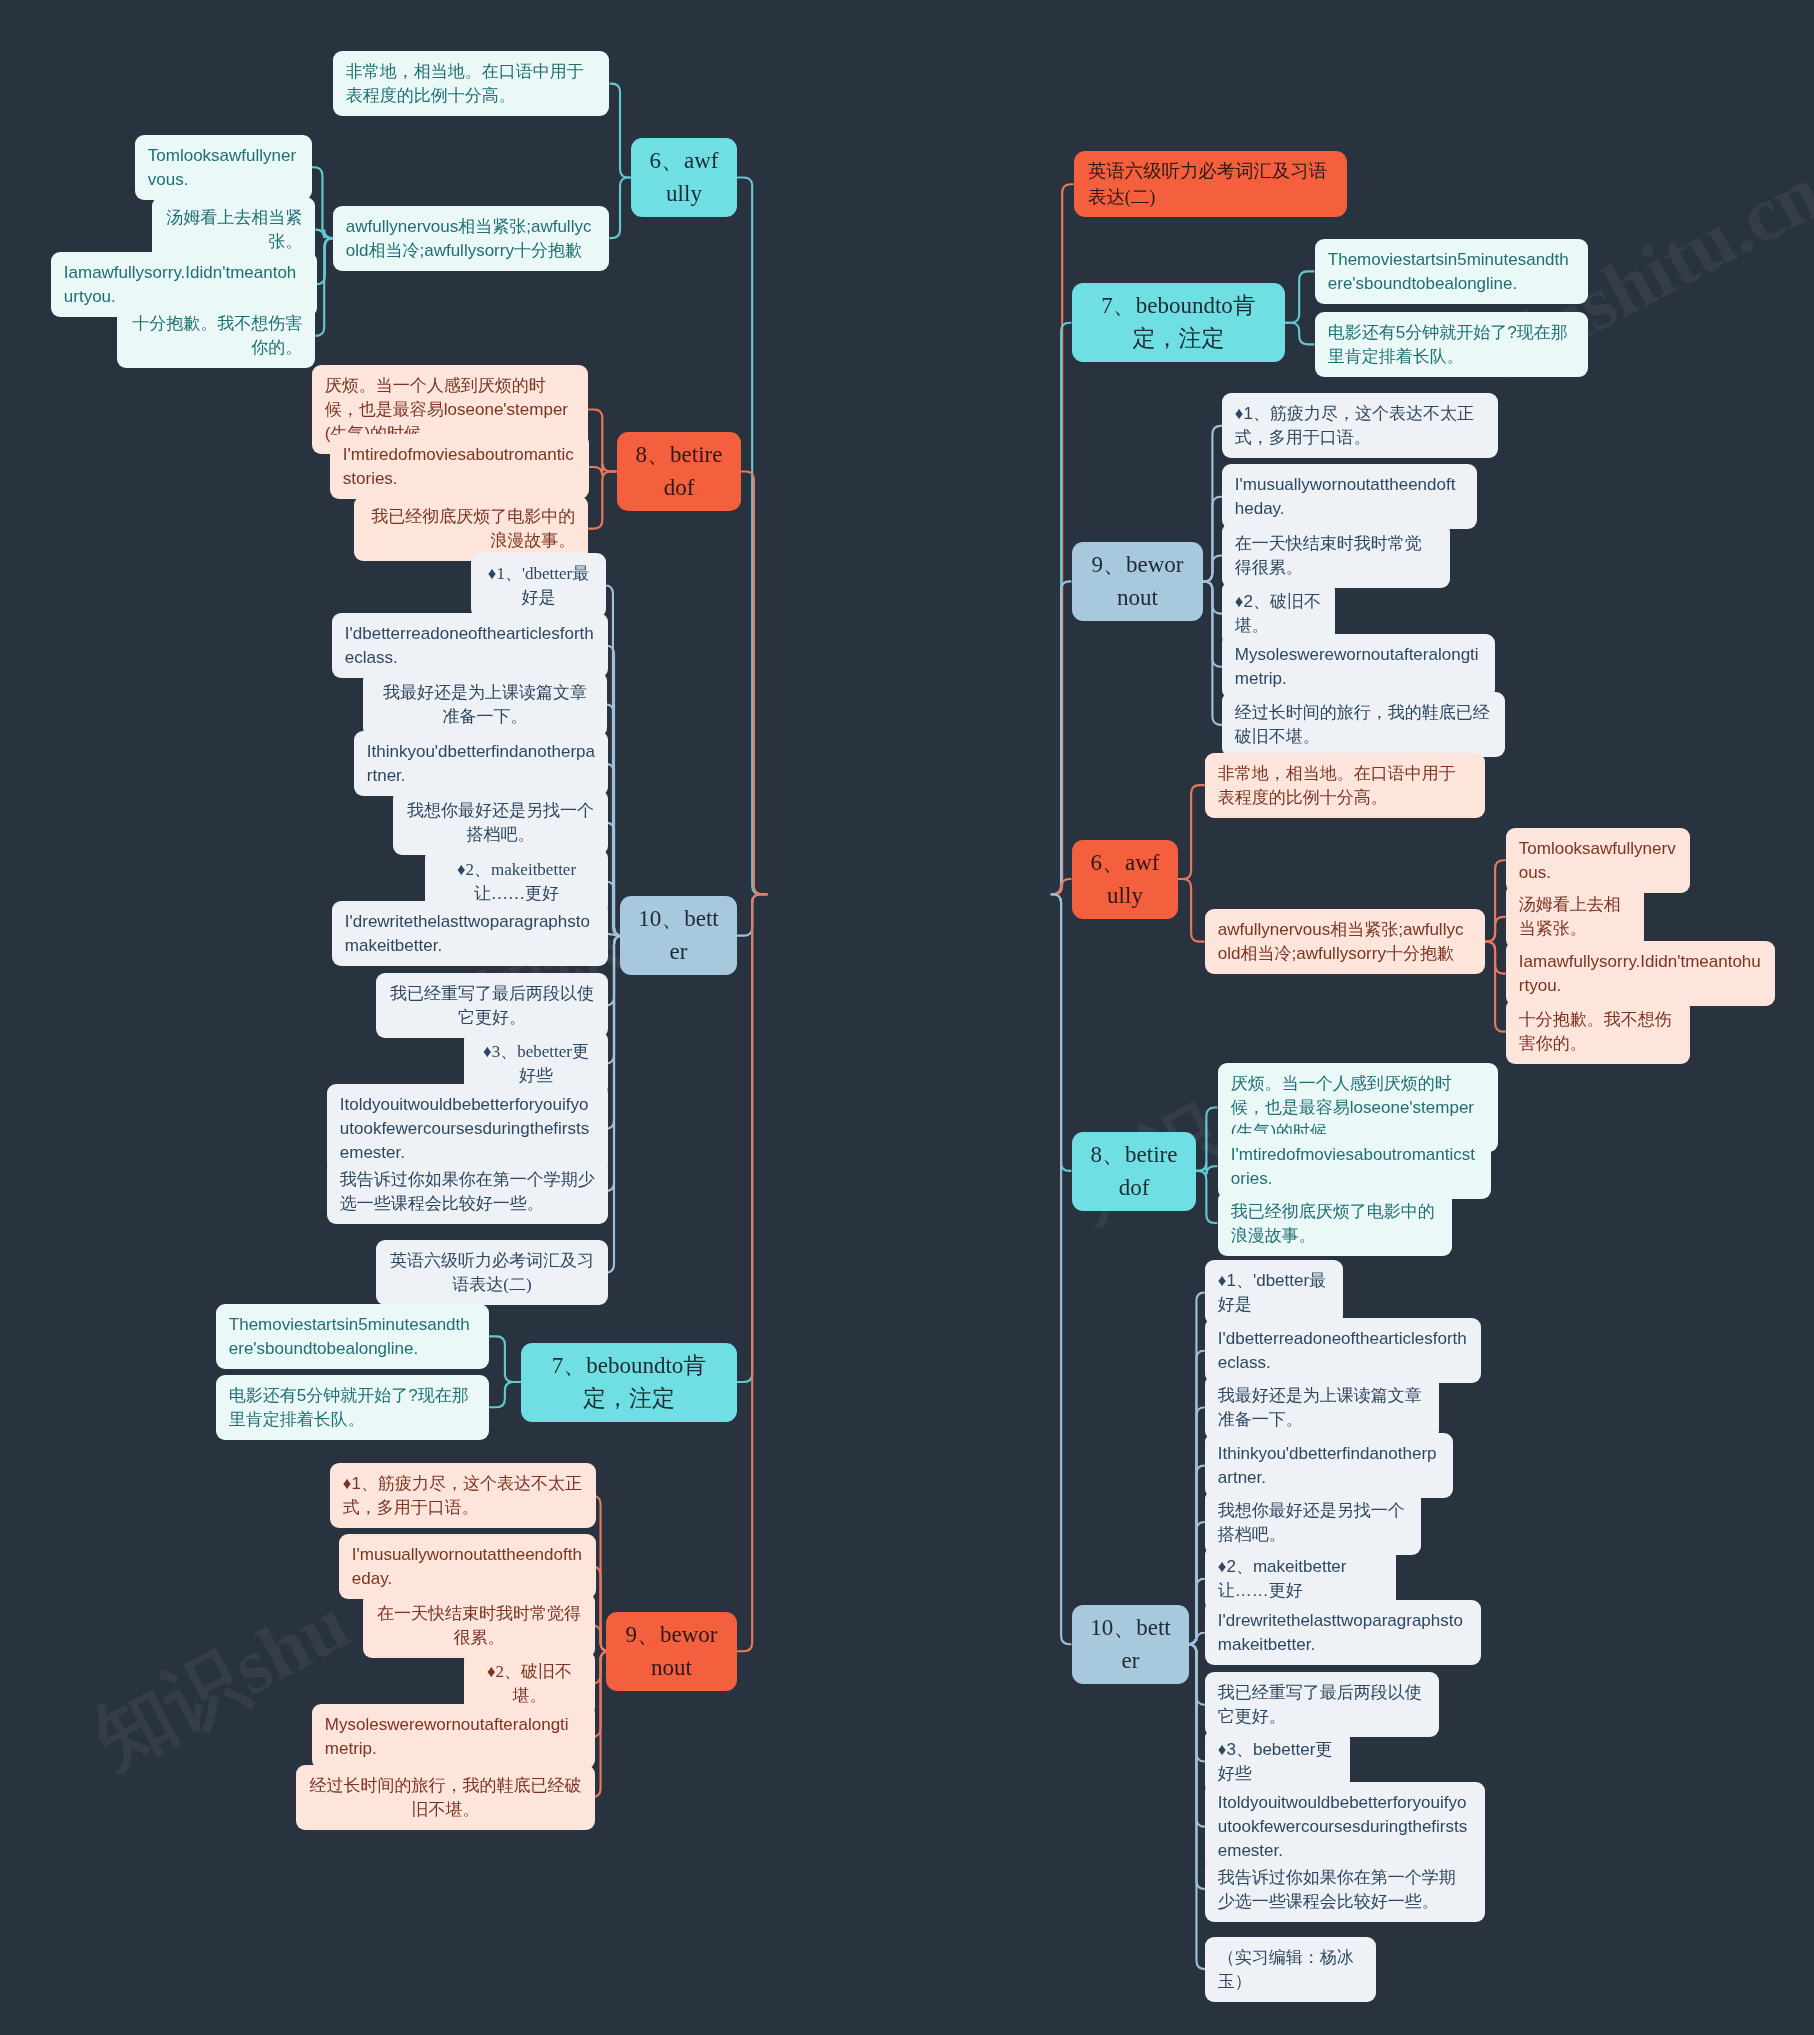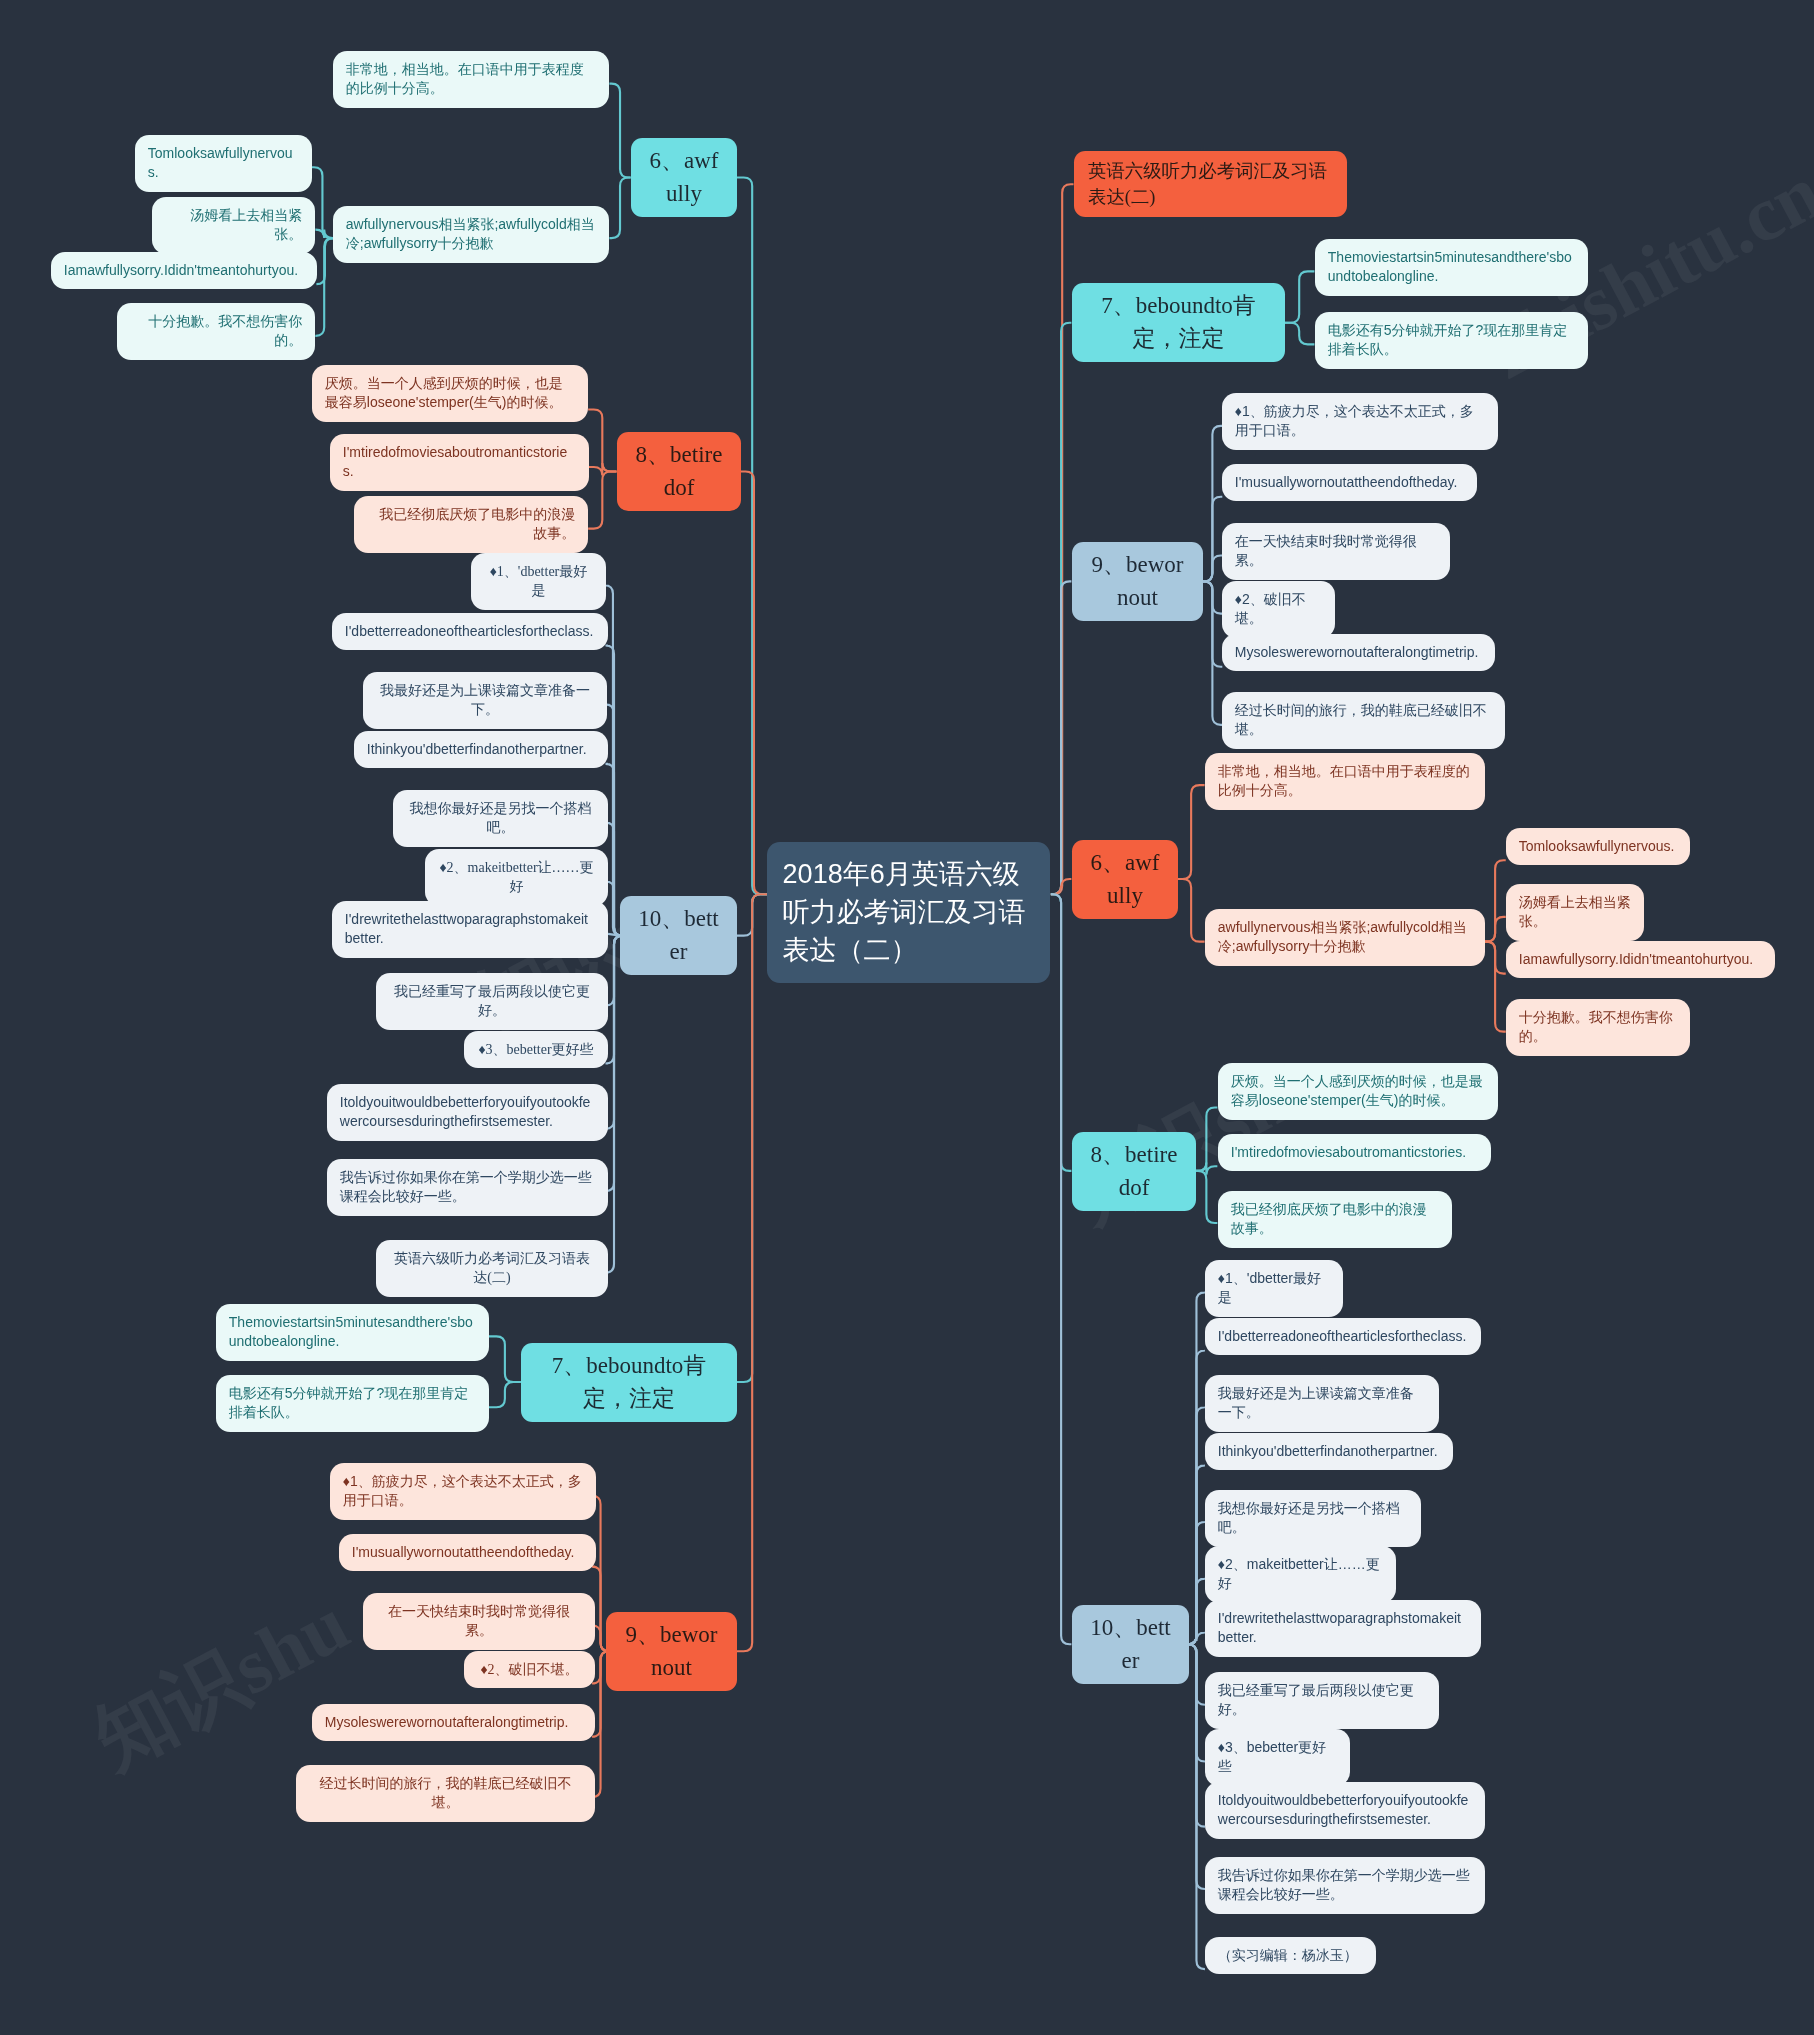--- a/index.html
+++ b/index.html
@@ -23,21 +23,21 @@
     background:#3d566e;color:#ffffff;
     font-size:27px;border-radius:12.8px;
     padding:12.8px 15.6px;text-align:left;
   }
   
   .n-branch{font-size:23px;border-radius:11.3px;padding:7px 14px;text-align:center;}
   .br-teal{background:#6fdfe3;color:#1d2b33;}
   .br-orange{background:#f4603e;color:#2b1a14;}
   .br-blue{background:#a8c8dd;color:#1e2a36;}
   
-  .n-leaf{font-size:14px;border-radius:14px;}
+  .n-leaf{font-size:17px;border-radius:9px;}
   .lf-teal{background:#eaf9f8;color:#1f6f72;}
   .lf-peach{background:#fde5dc;color:#7d3321;}
   .lf-grayblue{background:#eef2f6;color:#2e4760;}
   .ta-r{text-align:right;}
   .ta-l{text-align:left;}
   .ta-c{text-align:center;font-family:Liberation Serif, serif;}
   .wm{
     position:absolute;color:rgba(255,255,255,0.055);
     font-size:78px;font-weight:bold;transform:rotate(-28deg);
     font-family:"Liberation Serif",serif;user-select:none;
@@ -117,21 +117,20 @@
       <path d="M 1700 2578 L 1700.5 2578 Q 1688.5 2578 1688.5 2566 L 1688.5 2332.5 Q 1688.5 2320.5 1676.5 2320.5 L 1677 2320.5" fill="none" stroke="#9fc0d8" stroke-width="3"></path>
       <path d="M 1700 2666 L 1700.5 2666 Q 1688.5 2666 1688.5 2654 L 1688.5 2332.5 Q 1688.5 2320.5 1676.5 2320.5 L 1677 2320.5" fill="none" stroke="#9fc0d8" stroke-width="3"></path>
       <path d="M 1700 2779 L 1700.5 2779 Q 1688.5 2779 1688.5 2767 L 1688.5 2332.5 Q 1688.5 2320.5 1676.5 2320.5 L 1677 2320.5" fill="none" stroke="#9fc0d8" stroke-width="3"></path>
     </svg>
 
   <div class="wm" style="left:85px;top:1630px;">知识shu</div>
   <div class="wm" style="left:1474px;top:227px;">zhishitu.cn</div>
   <div class="wm" style="left:1063px;top:1084px;">知识shu</div>
   <div class="wm" style="left:468px;top:907px;">知识tu</div>
 
-  <div class="node n-root" style="left:767px;top:842px;width:283px;">2018年6月英语六级听力必考词汇及习语表达（二）</div>
 <div class="node n-branch br-teal ta-c" style="left: 631px; top: 138px; width: 106px;">6、awfully</div>
     <div class="node n-leaf lf-teal ta-l" style="left: 333px; top: 51px; width: 276px;">非常地，相当地。在口语中用于表程度的比例十分高。</div>
     <div class="node n-leaf lf-teal ta-l" style="left: 333px; top: 206px; width: 276px;">awfullynervous相当紧张;awfullycold相当冷;awfullysorry十分抱歉</div>
     <div class="node n-leaf lf-teal ta-l" style="left: 135px; top: 135px; width: 177px;">Tomlooksawfullynervous.</div>
     <div class="node n-leaf lf-teal ta-r" style="left: 152px; top: 197px; width: 163px;">汤姆看上去相当紧张。</div>
     <div class="node n-leaf lf-teal ta-l" style="left: 51px; top: 252px; width: 266px;">Iamawfullysorry.Ididn'tmeantohurtyou.</div>
     <div class="node n-leaf lf-teal ta-r" style="left: 117px; top: 303px; width: 198px;">十分抱歉。我不想伤害你的。</div>
     <div class="node n-branch br-orange ta-c" style="left: 617px; top: 432px; width: 124px;">8、betiredof</div>
     <div class="node n-leaf lf-peach ta-l" style="left: 312px; top: 365px; width: 276px;">厌烦。当一个人感到厌烦的时候，也是最容易loseone'stemper(生气)的时候。</div>
     <div class="node n-leaf lf-peach ta-l" style="left: 330px; top: 434px; width: 259px;">I'mtiredofmoviesaboutromanticstories.</div>

